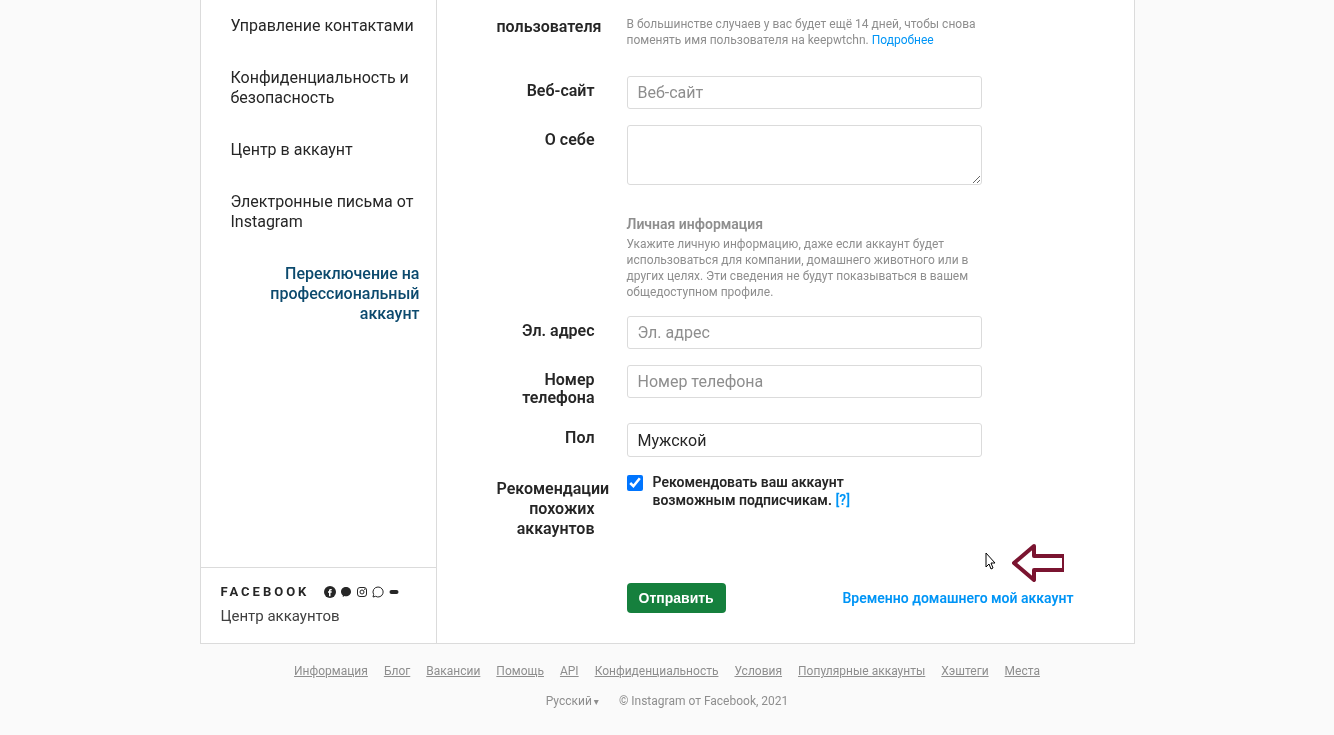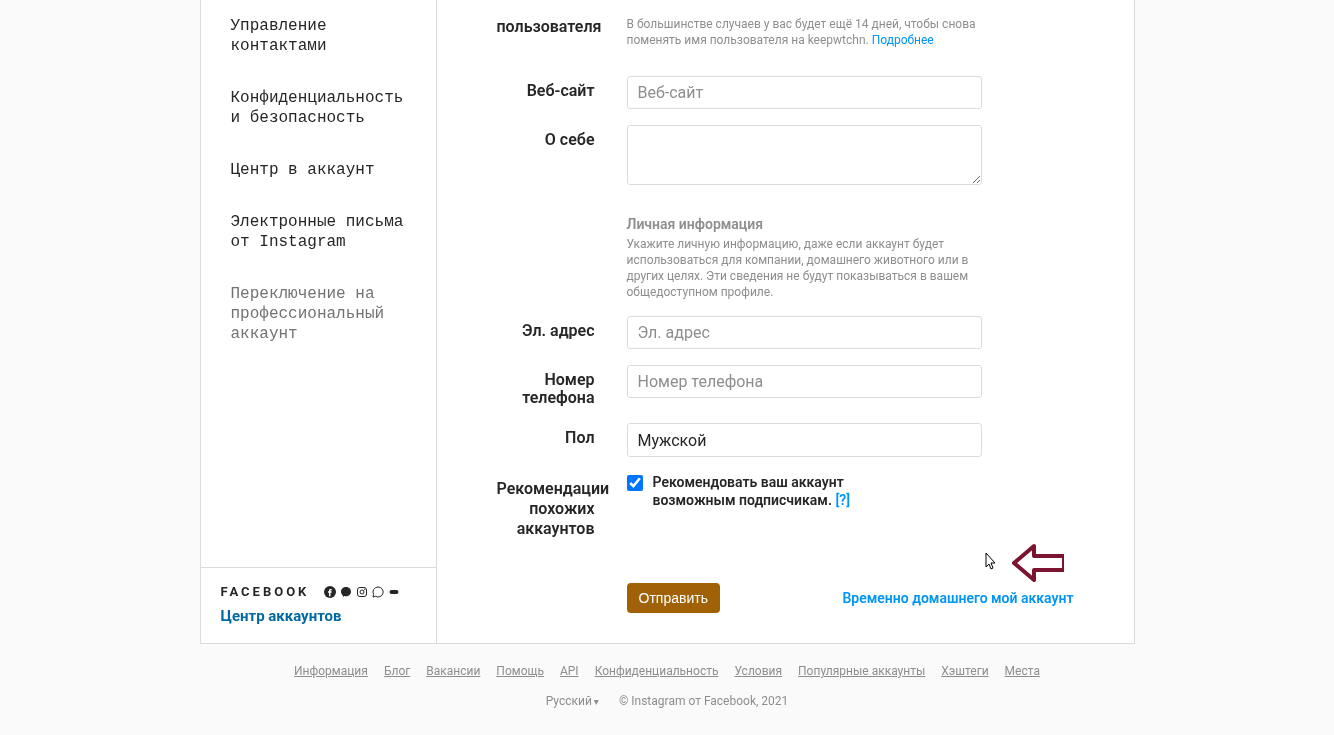--- a/index.html
+++ b/index.html
@@ -16,38 +16,38 @@
     background: #fff;
     border: 1px solid #dbdbdb;
     border-top: none;
   }
   .sidebar {
     width: 236px;
     border-right: 1px solid #dbdbdb;
     display: flex;
     flex-direction: column;
   }
-  .sidebar-nav { flex: 1; font-family: Liberation Mono, monospace; }
+  .sidebar-nav { flex: 1; }
   .sidebar-item {
     padding: 16px 16px 16px 30px;
     font-size: 16px;
     line-height: 20px;
     cursor: pointer;
   }
-  .sidebar-item.link { color: #737373; font-weight: 500; }
+  .sidebar-item.link { color: #0c4a6e; font-weight: 500; text-align: right; }
   .sidebar-footer {
     border-top: 1px solid #dbdbdb;
     padding: 16px 20px 18px 20px;
   }
   .fb-brand-row { display: flex; align-items: center; gap: 15px; }
   .fb-word { font-weight: 700; letter-spacing: 3px; font-size: 13px; }
   .fb-icons { display: flex; gap: 4px; }
   .fb-icon { width: 12px; height: 12px; display:inline-flex; align-items:center; justify-content:center; }
   .fb-icon svg { width: 12px; height: 12px; fill: #262626; }
-  .accounts-center { color: #0369a1; font-weight: 700; margin-top: 8px; font-size: 15px; cursor: pointer; }
+  .accounts-center { color: #404040; font-weight: 400; margin-top: 8px; font-size: 15px; cursor: pointer; }
   .main {
     flex: 1;
     padding: 0 60px 30px 60px;
   }
   .form-row {
     display: flex;
     margin-top: 16px;
   }
   .label-col {
     width: 130px;
@@ -80,23 +80,23 @@
     max-width: 355px;
   }
   .aside a { color: #0095f6; text-decoration: none; }
   .aside-heading { color: #8e8e8e; font-weight: 600; font-size: 14px; margin-bottom: 4px; }
   .checkbox-row { display: flex; align-items: flex-start; gap: 10px; }
   .checkbox-row input[type="checkbox"] { width: 16px; height: 16px; margin-top: 2px; }
   .checkbox-label { font-weight: 600; font-size: 14px; line-height: 18px; color: #262626; max-width: 200px; }
   .checkbox-label .help { color: #0095f6; font-weight: 600; }
   .submit-row { display: flex; align-items: center; gap: 40px; margin-top: 28px; }
   .btn-primary {
-    background: #a16207;
+    background: #15803d;
     border: none; color: #fff;
-    font-weight: 400; font-size: 14px;
+    font-weight: 700; font-size: 14px;
     padding: 7px 12px; border-radius: 4px;
     cursor: pointer;
   }
   .disable-link { color: #0095f6; font-weight: 600; font-size: 14px; cursor: pointer; margin-left: auto; }
   .footer {
     width: 935px;
     margin: 20px auto 0;
     text-align: center;
     color: #8e8e8e;
     font-size: 12px;

